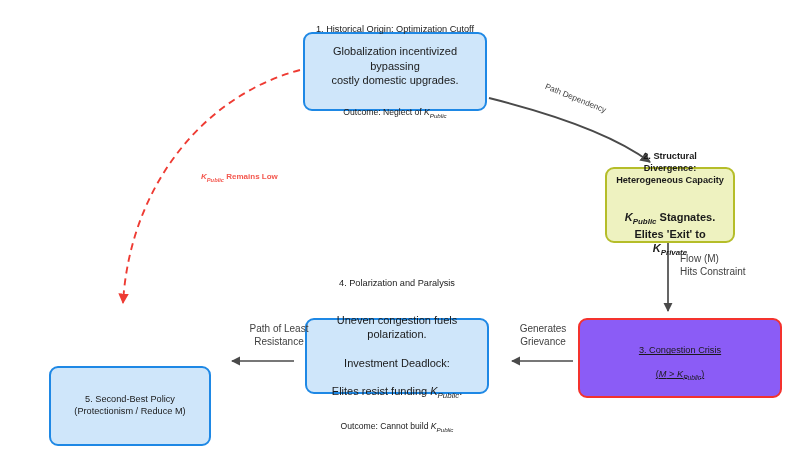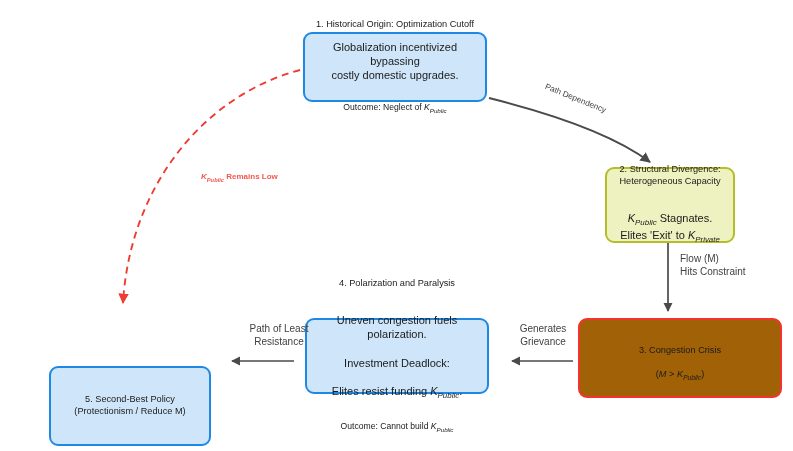--- a/index.html
+++ b/index.html
@@ -56,24 +56,26 @@
     margin-top: 9px;
     white-space: pre-line;
   }
   .blue {
     background: #cfe6fa;
     border-color: #1e88e5;
   }
   .olive {
     background: #eef2c0;
     border-color: #b5bd29;
+    font-weight: bold;
   }
   .red {
-    background: #a16207;
+    background: #8b5cf6;
     border-color: #f4322e;
+    text-decoration: underline;
   }
   .edge-label {
     position: absolute;
     font-size: 10px;
     color: #3f3f3f;
     line-height: 1.33;
     text-align: center;
     white-space: pre-line;
   }
   .edge-label.red-label {
@@ -116,21 +118,21 @@
 
     <path d="M 668 243 L 668 311" fill="none" stroke="#4a4a4a" stroke-width="1.7" marker-end="url(#arrow-gray)"></path>
 
     <path d="M 573 361 L 512 361" fill="none" stroke="#4a4a4a" stroke-width="1.7" marker-end="url(#arrow-gray)"></path>
 
     <path d="M 294 361 L 232 361" fill="none" stroke="#4a4a4a" stroke-width="1.7" marker-end="url(#arrow-gray)"></path>
 
     <path d="M 300 70 C 205 95, 130 185, 123 303" fill="none" stroke="#ee3b33" stroke-width="1.9" stroke-dasharray="7 5" marker-end="url(#arrow-red)"></path>
   </svg>
 
-  <div class="node blue" style="left:303px; top:32px; width:184px; height:70px;">
+  <div class="node blue" style="left:303px; top:32px; width:184px; height:79px;">
     <div class="title">1. Historical Origin: Optimization Cutoff</div>
     <div class="body">Globalization incentivized bypassing
 costly domestic upgrades.</div>
     <div class="outcome">
       <span>Outcome: Neglect of </span><span class="ksub"><span>K</span><sub>Public</sub></span>
     </div>
   </div>
 
   <div class="node olive" style="left:605px; top:167px; width:130px; height:76px;">
     <div class="title">2. Structural Divergence:

